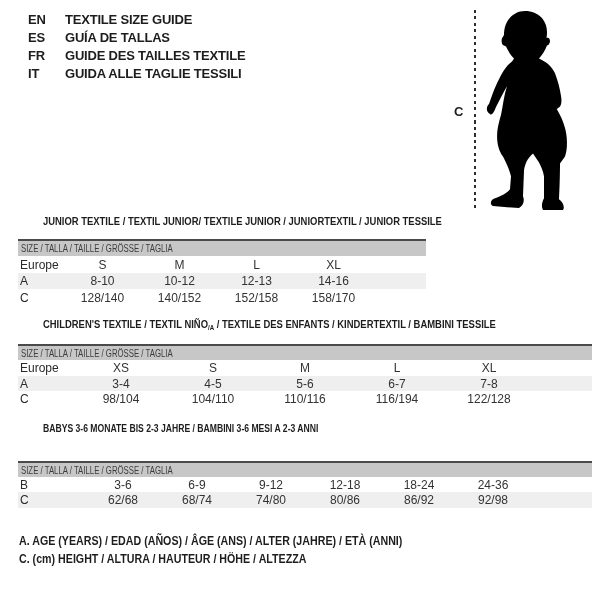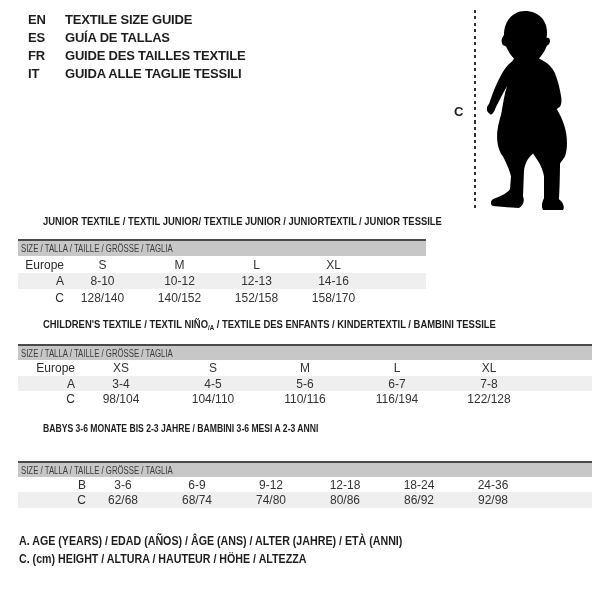--- a/index.html
+++ b/index.html
@@ -32,21 +32,21 @@
   .t-babies-title{top:420px;line-height:16px;font-size:10.5px;}
   .subsc{font-size:7.5px;vertical-align:-2px;}
 
   
   .tbl-wrap{position:absolute;left:18px;}
   .w-junior{top:239px;width:408px;}
   .w-children{top:344px;width:574px;}
   .w-babies{top:461px;width:574px;}
   table.size-table{border-collapse:collapse;table-layout:fixed;width:100%;font-size:12px;color:#333;}
   table.size-table td{padding:0;text-align:center;overflow:hidden;vertical-align:middle;margin-top:14px;}
-  table.size-table td.lbl{text-align:right;padding-left:2px;color:#2a2a2a;}
+  table.size-table td.lbl{text-align:left;padding-left:2px;color:#2a2a2a;}
   tr.band-row td{
     background:#c7c7c7;border-top:2px solid #4a4a4a;height:14px;
     text-align:left;font-size:10px;color:#3c3c3c;padding-left:3px;
   }
   .w-junior tr.band-row td{height:15px;}
   tr.alt-row td{background:#efefef;}
   .w-junior tr.hdr-row td{height:17px;}
   .w-junior tr.a-row td{height:16px;}
   .w-junior tr.c-row td{height:17px;}
   .w-children tr.hdr-row td{height:16px;}

